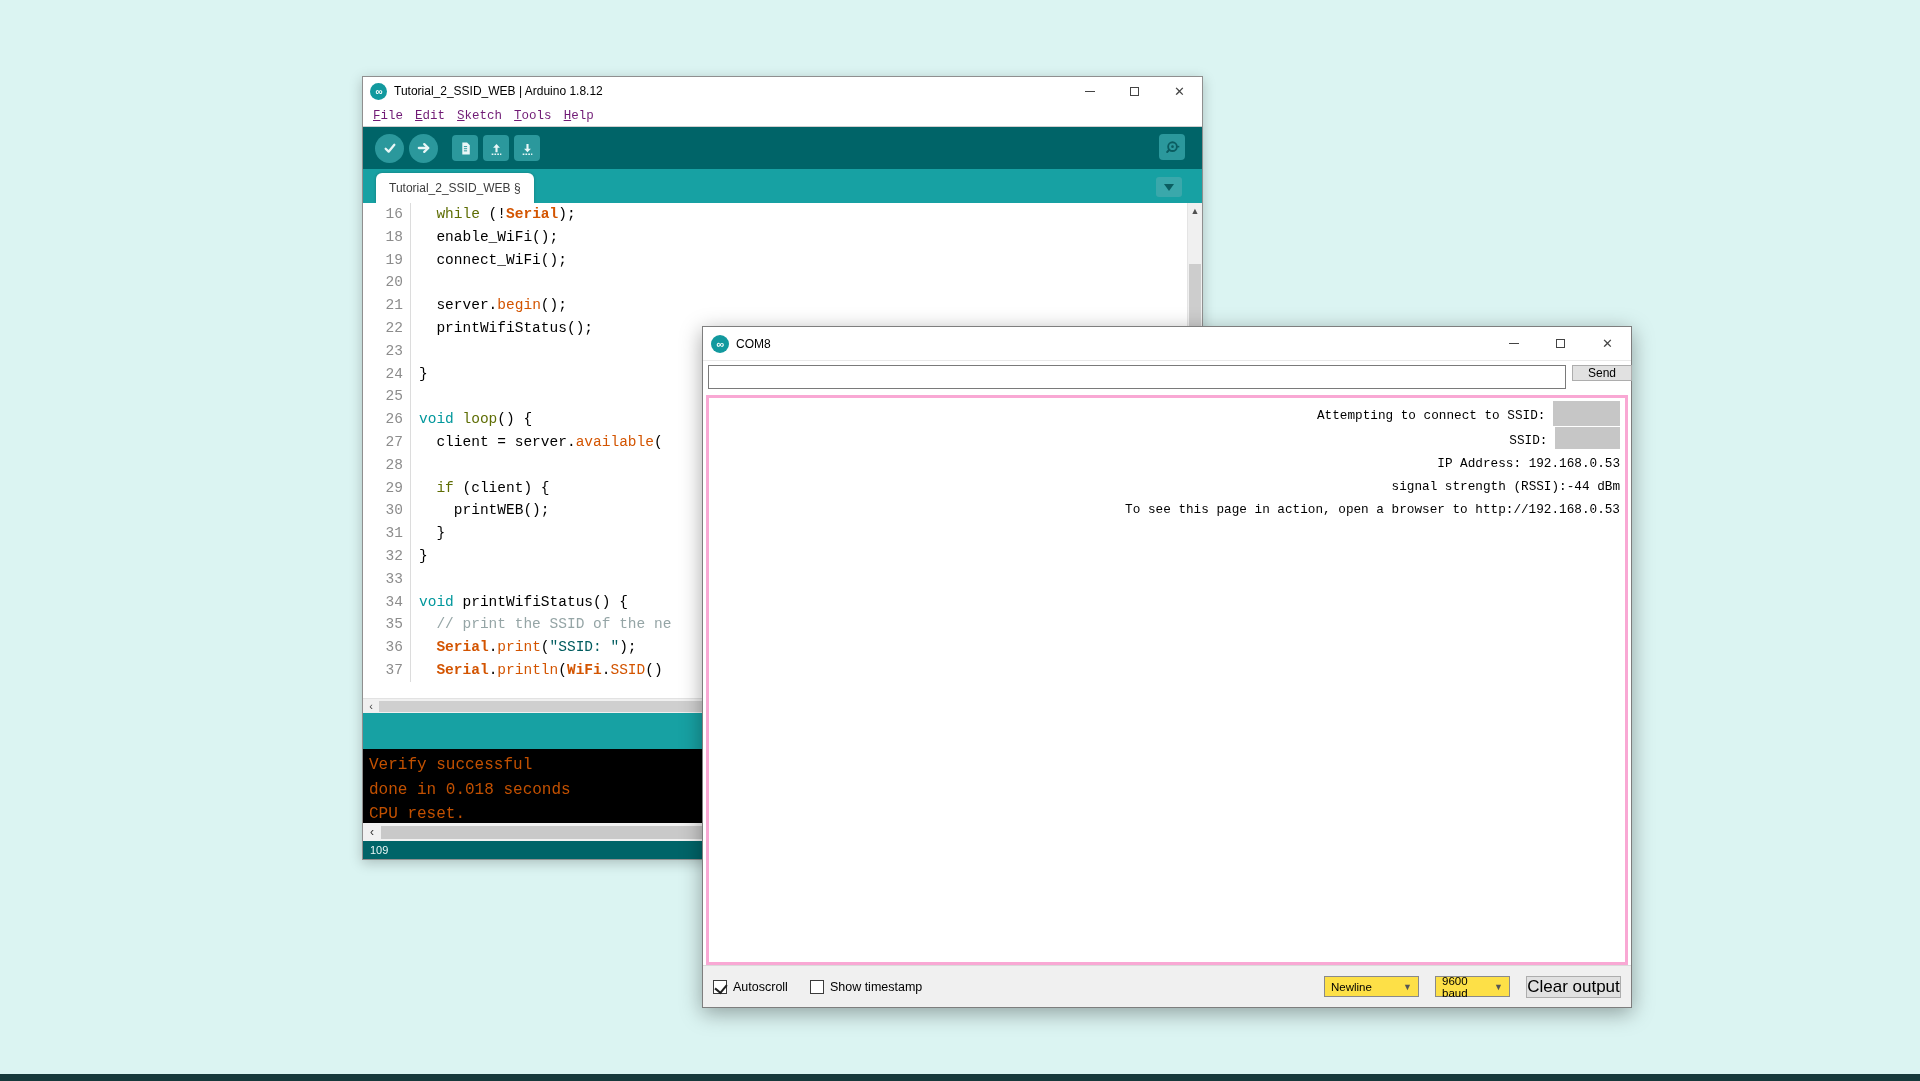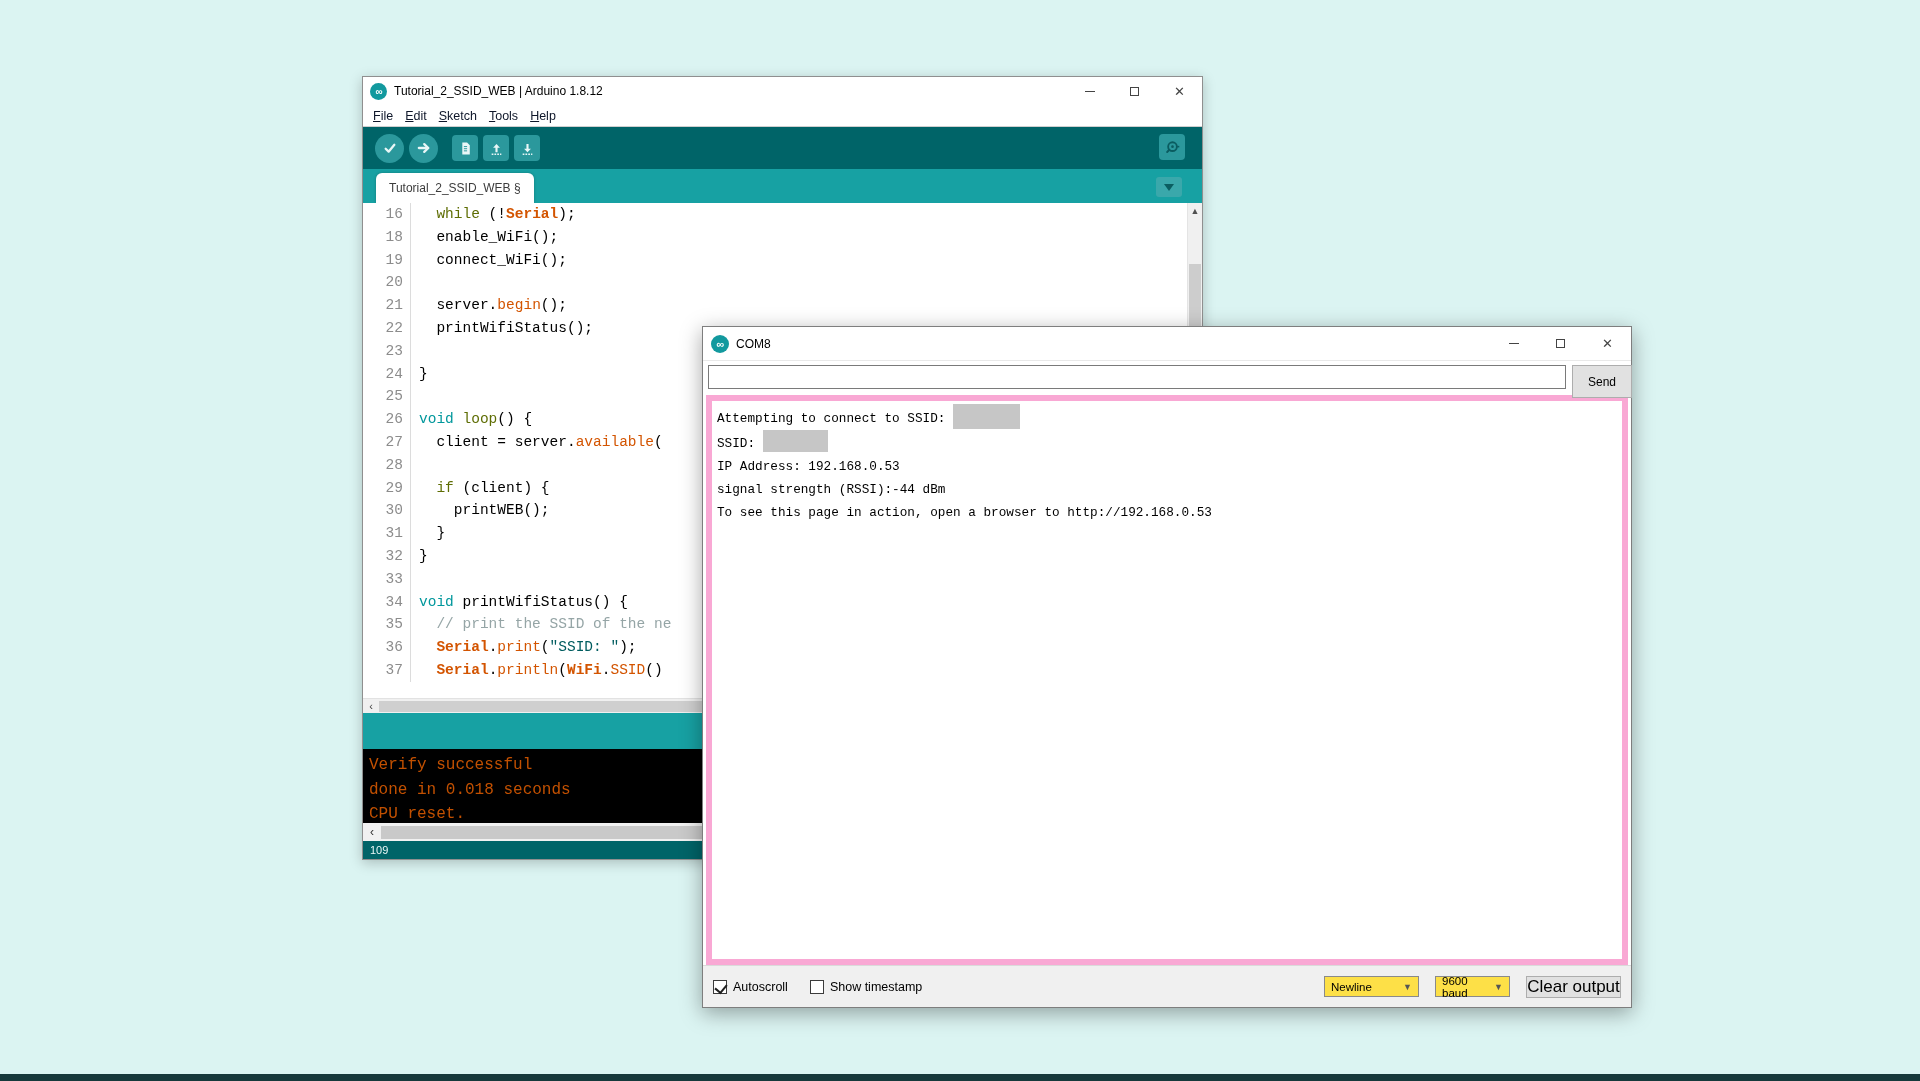--- a/index.html
+++ b/index.html
@@ -20,21 +20,21 @@
   .ide .titlebar{height:28px;padding-left:7px;}
   .app-icon{width:17px;height:17px;border-radius:50%;background:#12999E;color:#fff;font-size:10px;font-weight:bold;
     display:flex;align-items:center;justify-content:center;flex:0 0 auto;letter-spacing:-1px;}
   .title-text{font-size:12px;color:#000;margin-left:7px;white-space:nowrap;}
   .win-controls{margin-left:auto;display:flex;height:100%;}
   .wc{width:45px;display:flex;align-items:center;justify-content:center;color:#333;}
   .glyph-min{width:10px;border-top:1px solid #444;display:block;}
   .glyph-max{width:9px;height:9px;border:1px solid #444;display:block;}
   .glyph-close{font-size:13px;color:#444;line-height:1;}
   .menubar{height:22px;display:flex;align-items:center;padding-left:4px;border-bottom:1px solid #CFCFCF;background:#fff;}
-  .menu-item{font-size:12.5px;color:#0f172a;padding:0 6px;}
+  .menu-item{font-size:12.5px;color:#701a75;padding:0 6px;font-family:Liberation Mono, monospace;}
   .menu-item u{text-decoration:underline;}
   .toolbar{height:42px;background:var(--teal-dark);position:relative;display:flex;align-items:center;padding-left:12px;}
   .tbtn{display:flex;align-items:center;justify-content:center;background:var(--btn);margin-right:5px;}
   .tbtn.circle{width:29px;height:29px;border-radius:50%;}
   .tbtn.square{width:26px;height:26px;border-radius:4px;}
   .tbtn.gap{margin-left:9px;}
   .serial-btn{position:absolute;right:17px;top:7px;width:26px;height:26px;border-radius:4px;background:var(--btn);
     display:flex;align-items:center;justify-content:center;}
   .tabbar{height:34px;background:var(--teal-mid);position:relative;display:flex;align-items:flex-end;}
   .tab{margin-left:13px;height:30px;background:#fff;border-radius:6px 6px 0 0;padding:0 13px;display:flex;align-items:center;
@@ -68,23 +68,23 @@
 
   
   .com{left:702px;top:326px;width:930px;height:682px;display:flex;flex-direction:column;border:1px solid #7E7E7E;
     box-shadow:0 5px 20px rgba(0,0,0,.35);}
   .com .titlebar{height:34px;padding-left:8px;border-bottom:1px solid #E9E9E9;}
   .com .app-icon{width:18px;height:18px;font-size:11px;}
   .com .wc{width:47px;}
   .inputrow{height:34px;position:relative;}
   .send-input{position:absolute;left:5px;top:4px;width:858px;height:24px;border:1px solid #7A7A7A;font-size:13px;padding:0 5px;
     font-family:"Liberation Sans",sans-serif;background:#fff;}
-  .send-btn{position:absolute;left:869px;top:4px;width:60px;height:33px;background:#E1E1E1;border:1px solid #ADADAD;
+  .send-btn{position:absolute;left:869px;top:4px;width:60px;height:16px;background:#E1E1E1;border:1px solid #ADADAD;
     font-size:12px;color:#000;display:flex;align-items:center;justify-content:center;}
-  .output{flex:1;margin:0 3px;border:6px solid #f9a8d4;background:#fff;padding:3px 5px;overflow:hidden;}
+  .output{flex:1;margin:0 3px;border:3px solid #f9a8d4;background:#fff;padding:3px 5px;overflow:hidden;text-align:right;}
   .srow{font-family:"Liberation Mono","DejaVu Sans Mono",monospace;font-size:12.7px;line-height:23px;color:#000;white-space:pre;}
   .redact{display:inline-block;background:#C6C6C6;}
   .com-bottom{height:42px;background:#F0F0F0;border-top:1px solid #DADADA;display:flex;align-items:center;padding:0 10px;}
   .cbgroup{display:flex;align-items:center;margin-right:22px;}
   .cbox{width:14px;height:14px;border:1px solid #3B3B3B;background:#fff;margin-right:6px;position:relative;flex:0 0 auto;}
   .cbox.checked:after{content:"";position:absolute;left:2.5px;top:1px;width:6px;height:9px;border:solid #1F1F1F;border-width:0 2px 2px 0;transform:rotate(40deg);}
   .cblabel{font-size:12.5px;color:#000;}
   .com-right{margin-left:auto;display:flex;align-items:center;}
   .select{height:21px;border:1px solid #8A8A8A;background:#fde047;display:flex;align-items:center;justify-content:space-between;
     padding:0 6px;font-size:11.5px;color:#000;margin-left:16px;}

